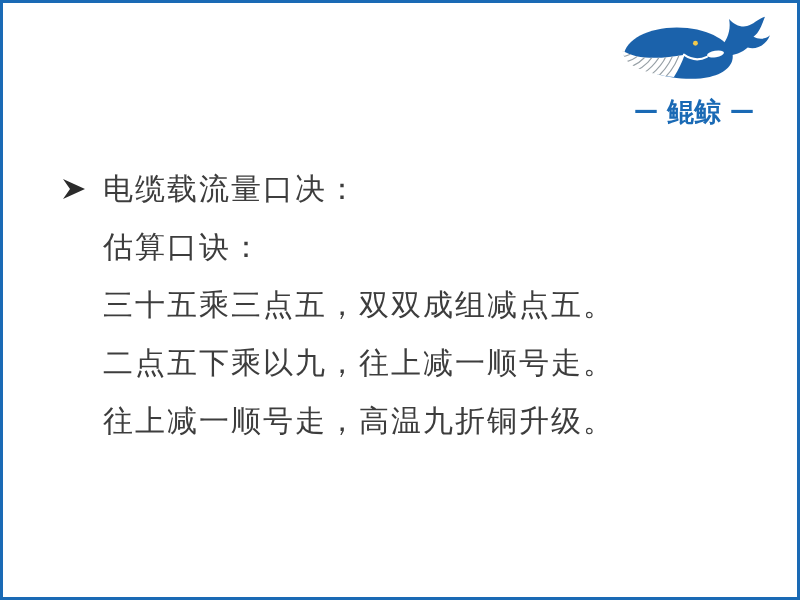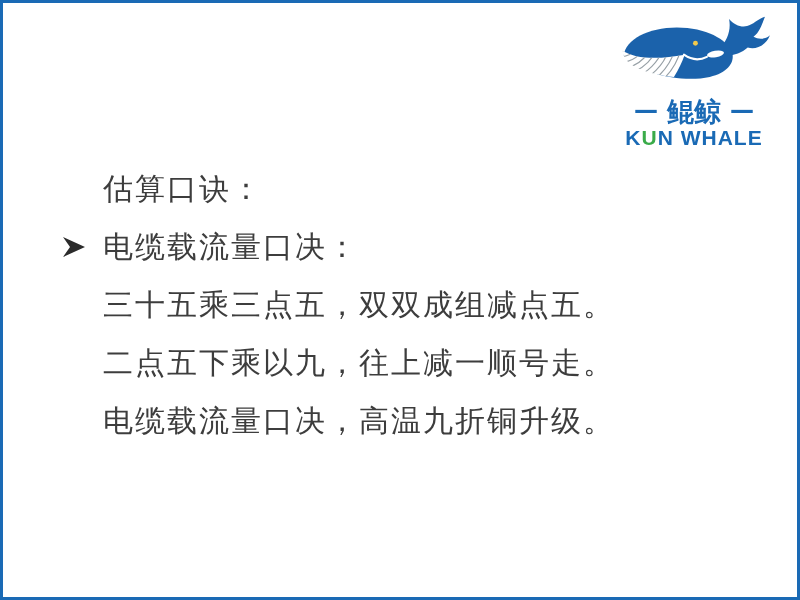--- a/index.html
+++ b/index.html
@@ -108,33 +108,30 @@
       <path d="M 96,61 C 106,68 118,69 128,64" stroke="#ffffff" stroke-width="3" fill="none" stroke-linecap="round"></path>
       <ellipse cx="140" cy="60" rx="12" ry="4.5" fill="#ffffff" transform="rotate(-10 140 60)"></ellipse>
     </svg>
 
     <div class="cn-name">
       <span class="dash">—</span>
       <span>鲲鲸</span>
       <span class="dash">—</span>
     </div>
 
-    <div class="en-name">
-      <span>K</span><span class="green">U</span><span>N WHALE</span>
-    </div>
   </div>
 
   <div class="content">
-    <div class="line body-line">估算口诀：</div>
     <div class="line title-row">
       <span class="bullet-icon">
         <svg width="26" height="26" viewBox="0 0 26 26">
           <path d="M 2,3 L 24,13 L 2,23 L 9,13 Z" fill="#2b2b2b"></path>
         </svg>
       </span>
       <span>电缆载流量口决：</span>
     </div>
+    <div class="line body-line">估算口诀：</div>
     <div class="line body-line">三十五乘三点五，双双成组减点五。</div>
     <div class="line body-line">二点五下乘以九，往上减一顺号走。</div>
-    <div class="line body-line">电缆载流量口决，高温九折铜升级。</div>
+    <div class="line body-line">往上减一顺号走，高温九折铜升级。</div>
   </div>
 
 </div>
 
 </body></html>

